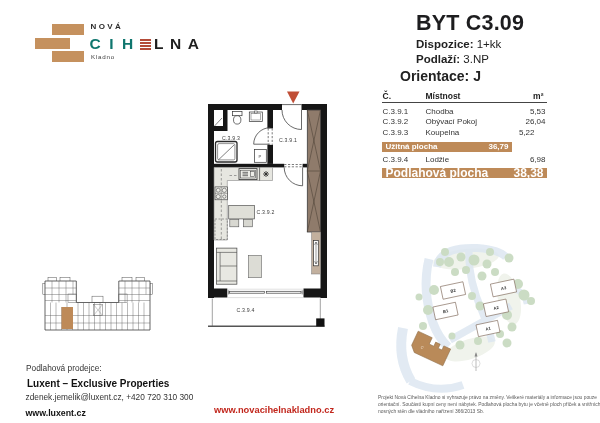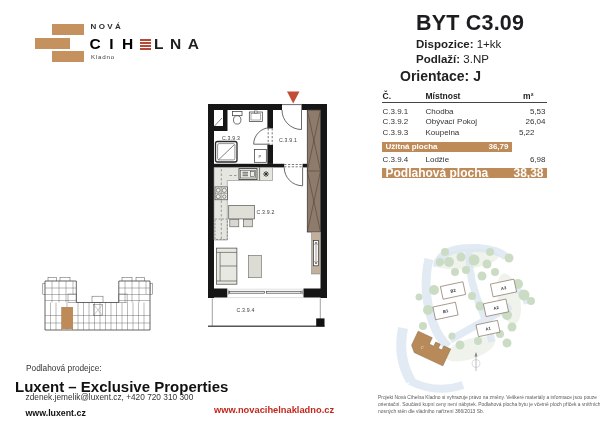--- a/index.html
+++ b/index.html
@@ -12,21 +12,21 @@
 <div class="page">
 
   <div class="abs" style="left:51.5px;top:24px;width:32.5px;height:11.3px;background:#c5915e;"></div>
 
   <div class="abs" style="left:35px;top:38.3px;width:34.6px;height:10.6px;background:#c5915e;"></div>
 
   <div class="abs" style="left:51.5px;top:51px;width:32.5px;height:10.7px;background:#c5915e;"></div>
 
   <div class="abs" style="left:90.5px;top:22.5px;font-size:8px;font-weight:bold;letter-spacing:2.4px;color:#2b2b2b;">NOVÁ</div>
 
-  <div class="abs" style="left:89.5px;top:36px;font-size:15.5px;font-weight:bold;letter-spacing:8.5px;color:#000000;">CIH</div>
+  <div class="abs" style="left:89.5px;top:36px;font-size:15.5px;font-weight:bold;letter-spacing:8.5px;color:#0f766e;">CIH</div>
 
   <div class="abs" style="left:139.6px;top:38.6px;width:11px;height:2.2px;background:#b44b38;"></div>
   <div class="abs" style="left:139.6px;top:41.8px;width:11px;height:2.2px;background:#b44b38;"></div>
   <div class="abs" style="left:139.6px;top:45px;width:11px;height:2.2px;background:#b44b38;"></div>
   <div class="abs" style="left:139.6px;top:48.2px;width:11px;height:2.2px;background:#b44b38;"></div>
 
   <div class="abs" style="left:154px;top:36px;font-size:15.5px;font-weight:bold;letter-spacing:6.5px;color:#1e1e1e;">LNA</div>
 
   <div class="abs" style="left:91px;top:54.4px;font-size:6.2px;letter-spacing:0.8px;color:#3d3d3d;">Kladno</div>
 
@@ -34,21 +34,21 @@
 
   <div class="abs" style="left:416px;top:39px;font-size:11.5px;color:#222;"><b>Dispozice:</b> 1+kk</div>
 
   <div class="abs" style="left:416px;top:54px;font-size:11.5px;color:#222;"><b>Podlaží:</b> 3.NP</div>
 
   <div class="abs" style="left:392px;top:69px;font-size:14px;color:#222;margin-left:8px;"><b>Orientace:</b> <b>J</b></div>
 
   <div class="abs" style="left:381.5px;top:92.3px;width:165px;height:8px;font-size:8.5px;font-weight:bold;color:#222;">
     <span style="position:absolute;left:1px;">Č.</span>
     <span style="position:absolute;left:44px;">Místnost</span>
-    <span style="position:absolute;right:13px;">m²</span>
+    <span style="position:absolute;right:3px;">m²</span>
   </div>
 
   <div class="abs" style="left:381.5px;top:102.3px;width:165px;height:0;border-top:1px solid #444;"></div>
 
   <div class="abs" style="left:381.5px;top:107.8px;width:165px;font-size:8px;color:#333;">
     <span style="position:absolute;left:1px;">C.3.9.1</span>
     <span style="position:absolute;left:44px;">Chodba</span>
     <span style="position:absolute;right:1px;">5,53</span>
   </div>
 
@@ -75,21 +75,21 @@
     <span style="position:absolute;right:1px;">6,98</span>
   </div>
 
   <div class="abs" style="left:381.5px;top:168.2px;width:165px;height:10.2px;background:#be8a58;color:#fff;font-size:12px;font-weight:bold;line-height:10.2px;">
     <span style="position:absolute;left:4px;">Podlahová plocha</span>
     <span style="position:absolute;right:3px;">38,38</span>
   </div>
 
   <div class="abs" style="left:26px;top:364.2px;font-size:8.3px;color:#333;">Podlahová prodejce:</div>
 
-  <div class="abs" style="left:15px;top:378.8px;font-size:15px;font-weight:bold;color:#111;">Luxent – Exclusive Properties</div>
+  <div class="abs" style="left:27px;top:378.8px;font-size:10px;font-weight:bold;color:#111;">Luxent – Exclusive Properties</div>
 
   <div class="abs" style="left:25.5px;top:392.5px;font-size:8.3px;color:#333;">zdenek.jemelik@luxent.cz, +420 720 310 300</div>
 
   <div class="abs" style="left:25.5px;top:408.5px;font-size:8.8px;font-weight:bold;color:#111;">www.luxent.cz</div>
 
   <div class="abs" style="left:214px;top:406px;font-size:9.3px;font-weight:bold;color:#c2271d;">www.novacihelnakladno.cz</div>
 
   <svg class="abs" style="left:195px;top:85px;" width="145" height="260" viewBox="195 85 145 260">
 
     <polygon points="287,91.5 299.5,91.5 293.2,103.5" fill="#c04e36"></polygon>

